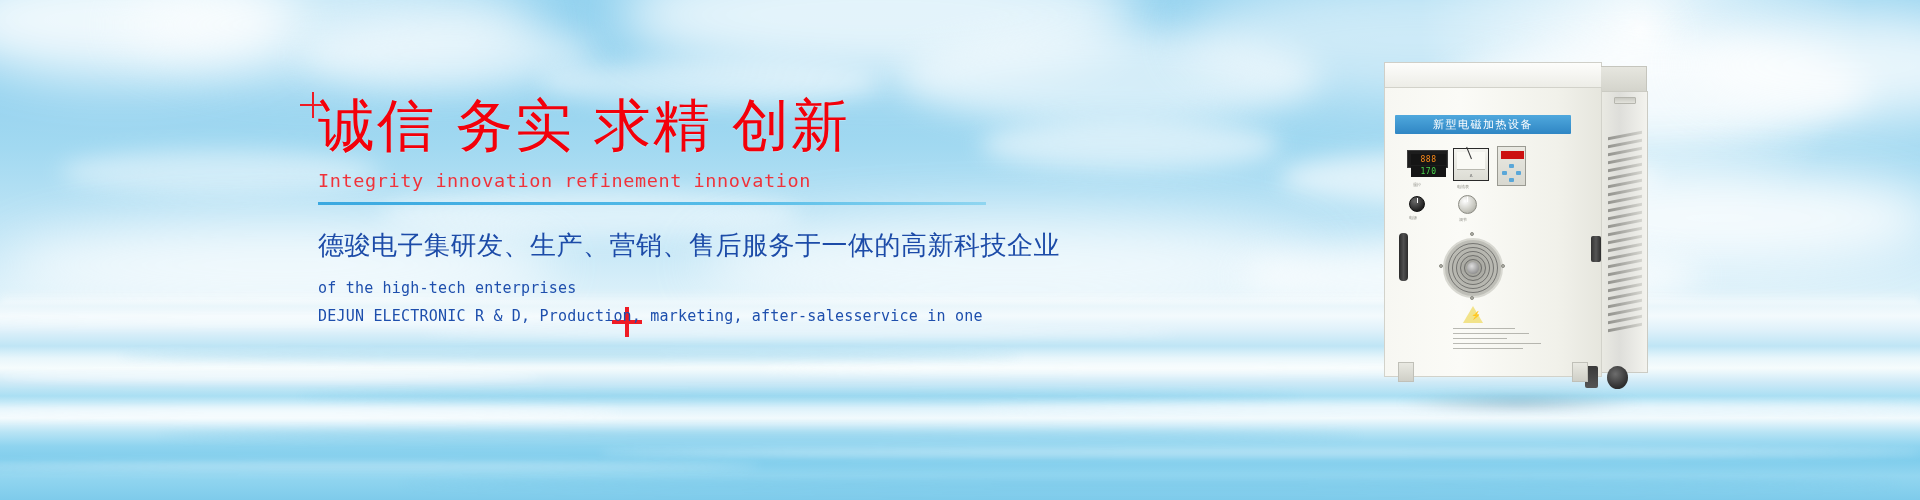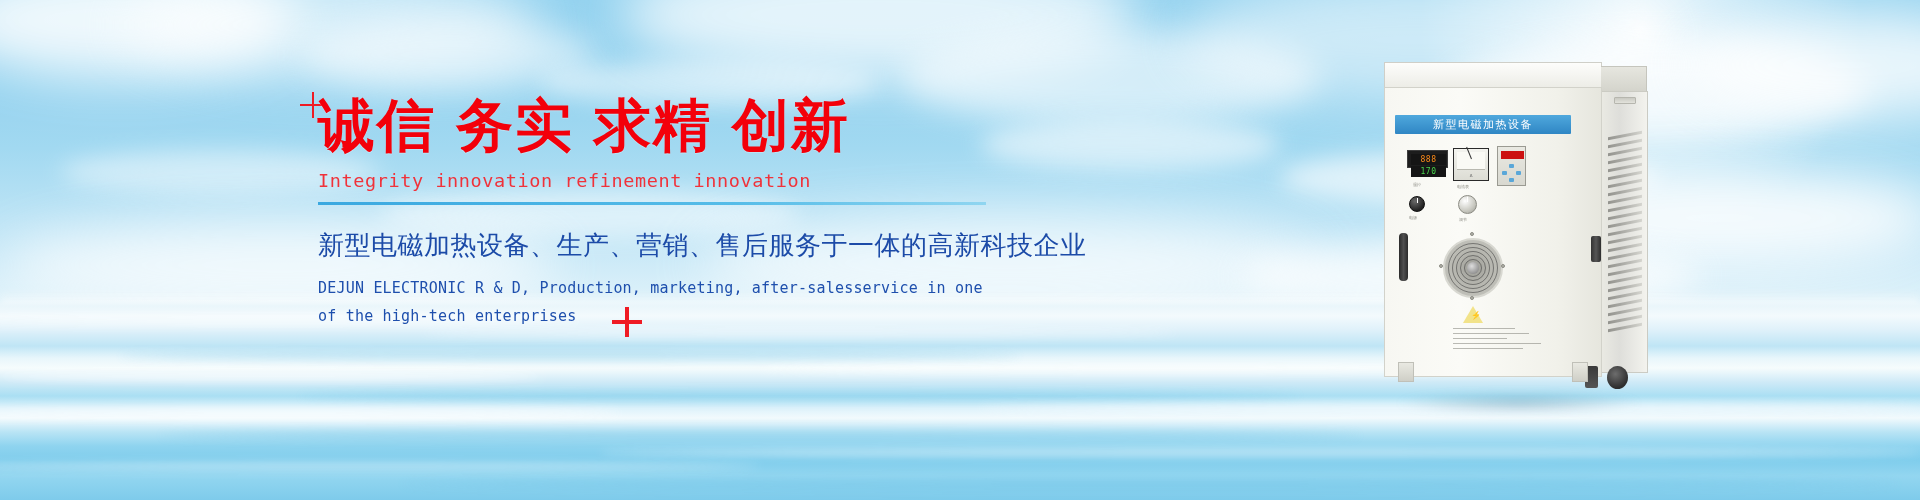--- a/index.html
+++ b/index.html
@@ -57,21 +57,21 @@
     position:absolute; left:0; top:292px; width:1920px; height:34px;
     background:linear-gradient(to bottom, rgba(255,255,255,0) 0%, rgba(255,255,255,0.85) 55%, rgba(255,255,255,0.2) 100%);
     filter:blur(4px);
   }
 
   
   .copy { position:absolute; left:318px; top:96px; width:720px; }
 
   .headline {
     font-family:"DejaVu Sans", sans-serif;
-    font-size:57px; font-weight:bold; color:#f3000a;
+    font-size:57px; font-weight:normal; color:#f3000a;
     letter-spacing:2px; line-height:1.05;
     white-space:nowrap;
     text-shadow:0 1px 0 rgba(255,255,255,0.25);
   }
   .headline .sp { display:inline-block; width:20px; }
 
   .sub-en {
     margin-top:14px;
     font-family:"DejaVu Sans Mono", monospace;
     font-size:18.5px; color:#f0323a; letter-spacing:0.6px;
@@ -359,25 +359,25 @@
   <div class="copy">
 
     <div class="headline">
       <span>诚信</span><span class="sp"></span><span>务实</span><span class="sp"></span><span>求精</span><span class="sp"></span><span>创新</span>
     </div>
 
     <div class="sub-en">Integrity  innovation  refinement  innovation</div>
 
     <div class="divider"></div>
 
-    <div class="desc-cn">新型电磁加热设备、生产、营销、售后服务于一体的高新科技企业</div>
+    <div class="desc-cn">德骏电子集研发、生产、营销、售后服务于一体的高新科技企业</div>
 
     <div class="desc-en">
+      <div>of the high-tech enterprises</div>
       <div>DEJUN ELECTRONIC R &amp; D, Production, marketing, after-salesservice in one</div>
-      <div>of the high-tech enterprises</div>
     </div>
 
   </div>
 
   <div id="machine">
 
     <div class="mc-shadow"></div>
 
     <div class="mc-top"></div>
     <div class="mc-top-right"></div>

